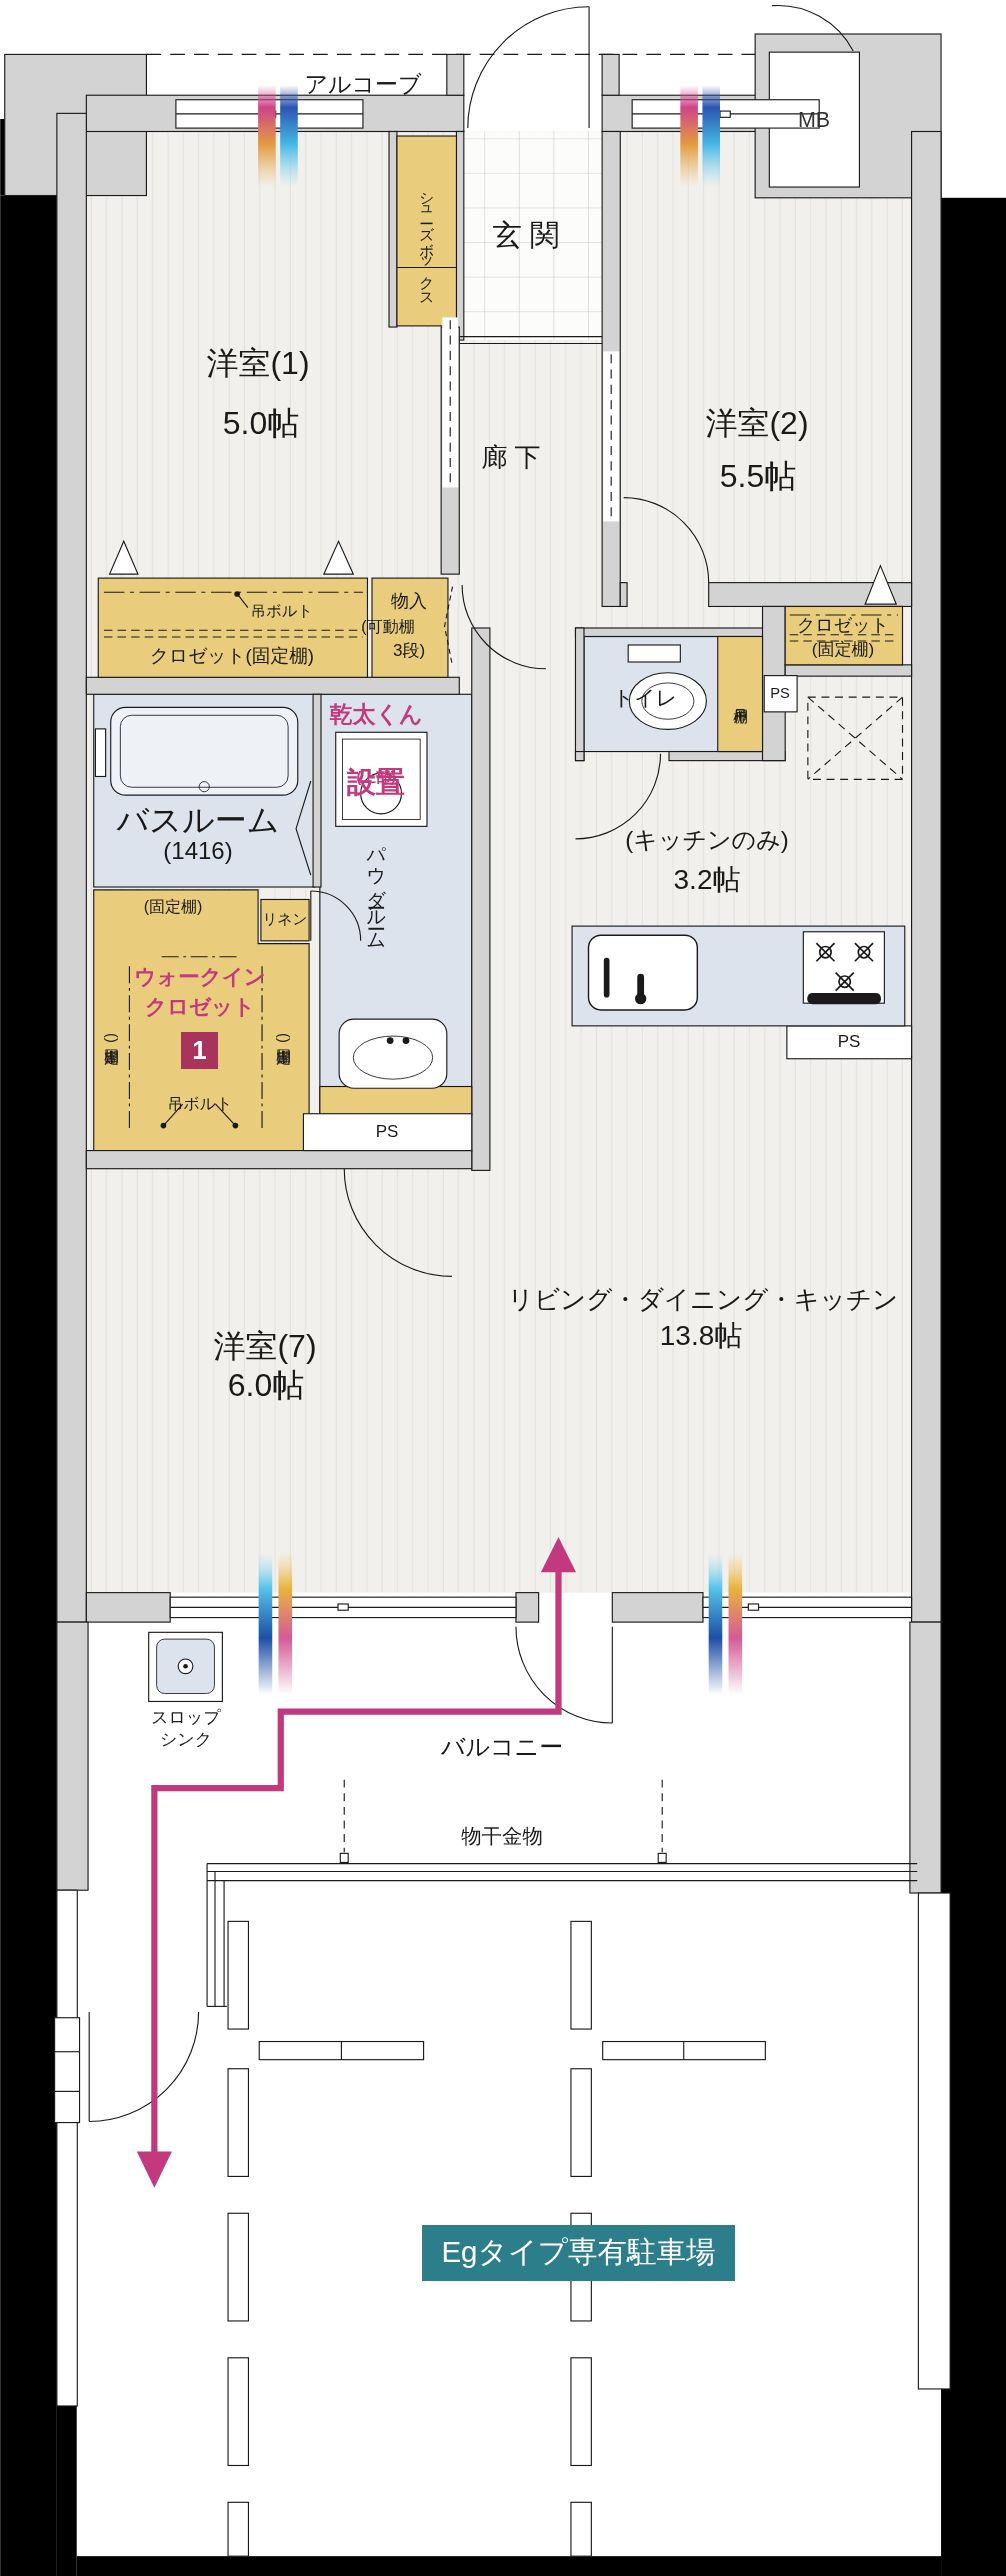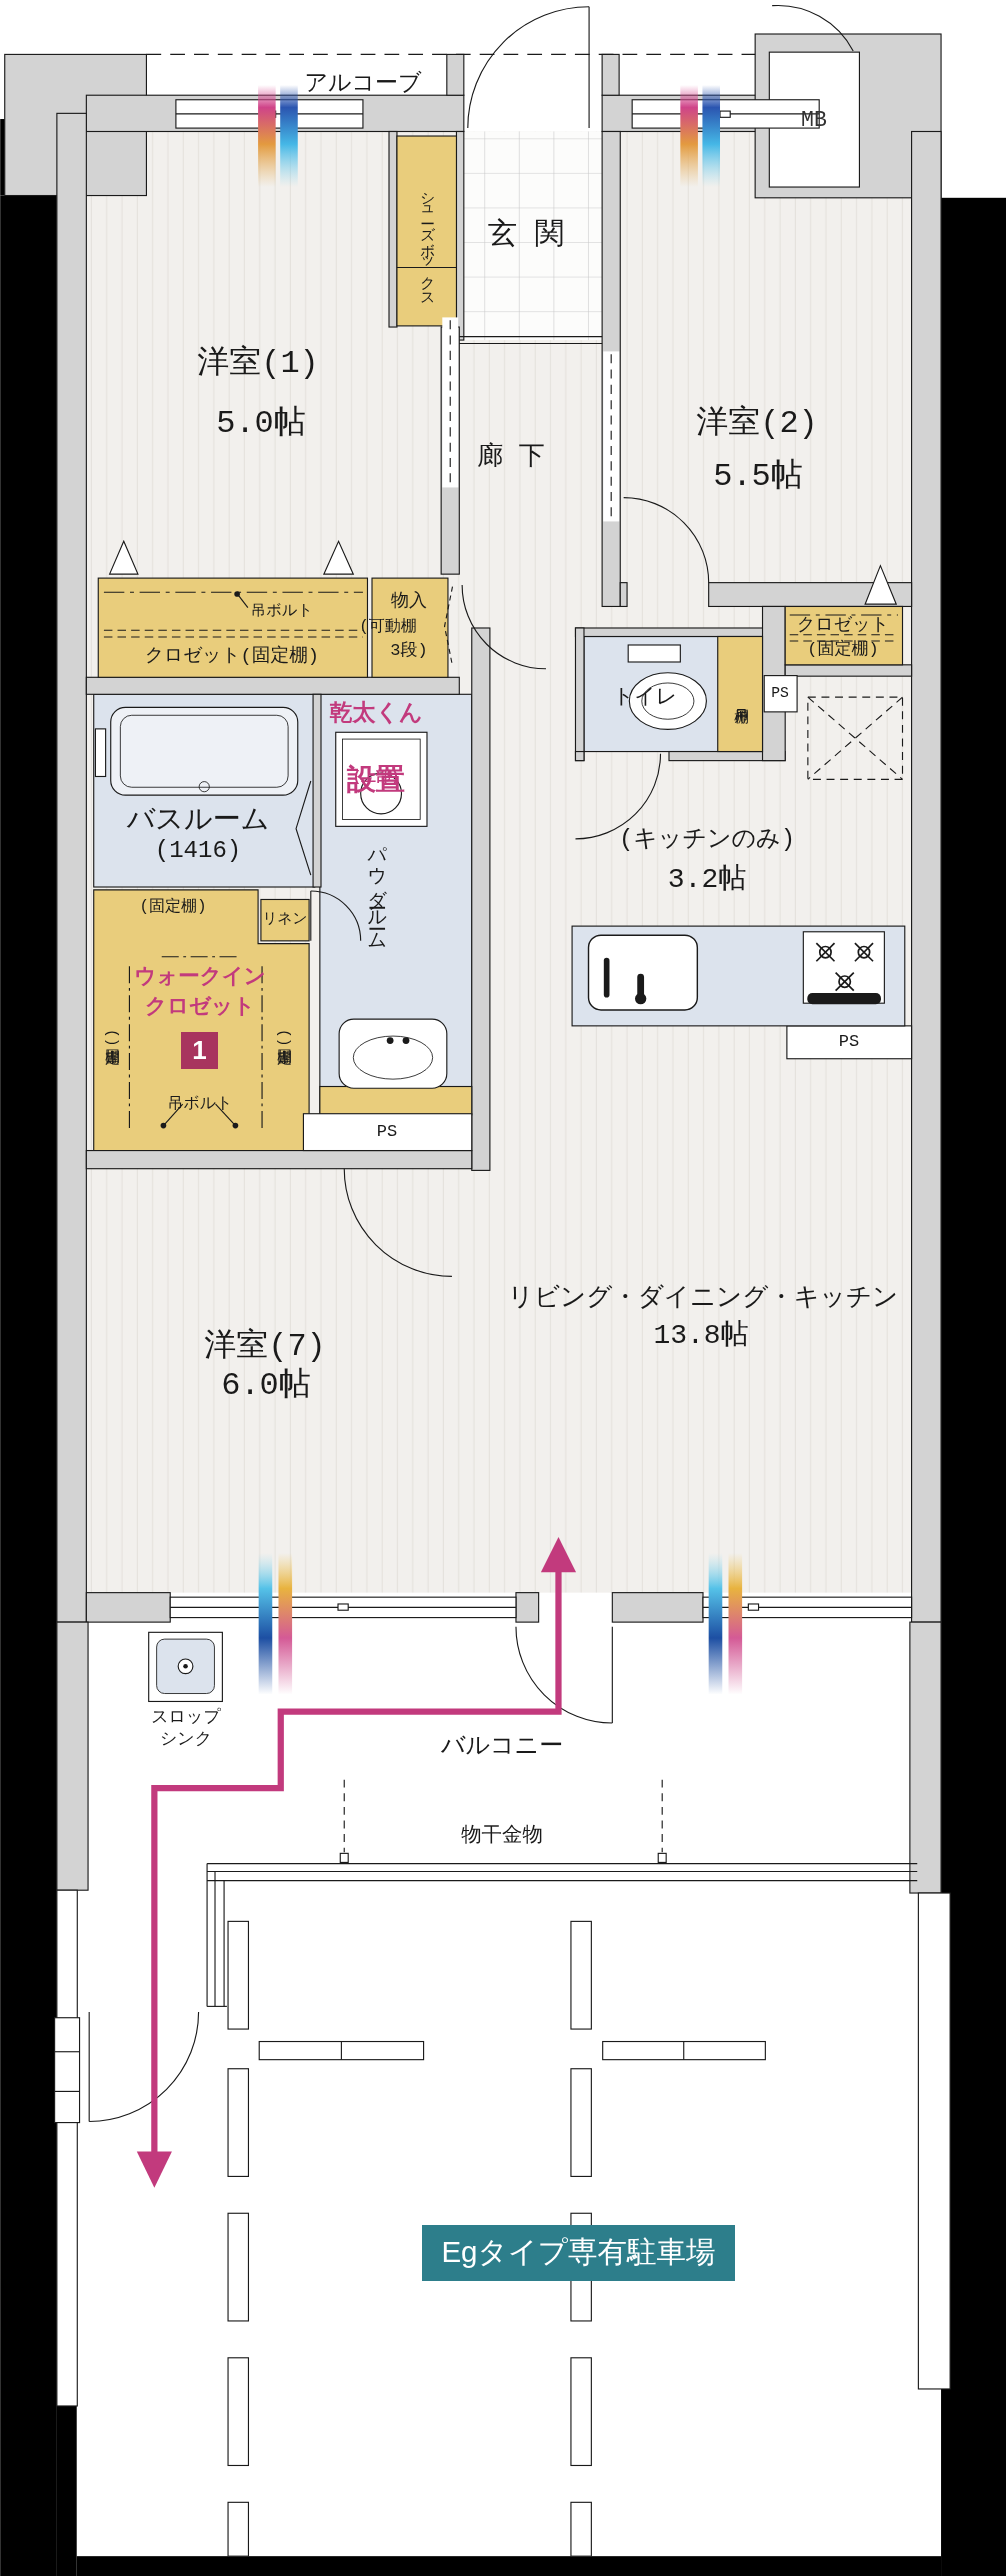--- a/index.html
+++ b/index.html
@@ -10,21 +10,21 @@
   #plan{position:relative;width:1007px;height:2576px;background:#fff;overflow:hidden;
         font-family:"Liberation Sans",sans-serif;}
   #plan svg{position:absolute;left:0;top:0;}
   .wall{fill:var(--wall);stroke:var(--ink);stroke-width:2;}
   .yel{fill:var(--yellow);stroke:var(--ink);stroke-width:2;}
   .blue{fill:var(--blue);stroke:var(--ink);stroke-width:2;}
   .wh{fill:#fff;stroke:var(--ink);stroke-width:2;}
   .ln{stroke:var(--ink);fill:none;stroke-width:2;}
   .blk{fill:#000;stroke:none;}
   .lbl{position:absolute;transform:translate(-50%,-50%);color:var(--ink);
-       white-space:nowrap;line-height:1.18;text-align:center;z-index:5;font-family:Liberation Mono, monospace;}
+       white-space:nowrap;line-height:1.18;text-align:center;z-index:5;}
   .vert{writing-mode:vertical-rl;transform:translate(-50%,0);}
   .mag{color:var(--magenta);font-weight:bold;}
   .badge{position:absolute;left:422px;top:2225px;width:313px;height:56px;background:var(--teal);
          color:#fff;display:flex;align-items:center;justify-content:center;font-size:29.5px;z-index:6;}
   .numbox{position:absolute;left:181px;top:1032px;width:37px;height:37px;background:var(--red_box);
           color:#fff;display:flex;align-items:center;justify-content:center;font-size:26px;font-weight:bold;z-index:6;}
 </style>
 </head>
 <body>
 
@@ -320,21 +320,21 @@
 <div class="lbl" style="left:645px;top:698px;font-size:21px;">トイレ</div>
 <div class="lbl vert" style="left:740px;top:652px;height:91px;font-size:14.7px;">吊戸棚</div>
 <div class="lbl" style="left:843px;top:626px;font-size:18px;">クロゼット</div>
 <div class="lbl" style="left:843px;top:650px;font-size:17px;">(固定棚)</div>
 <div class="lbl" style="left:780px;top:694px;font-size:14.7px;">PS</div>
 
 <div class="lbl mag" style="left:376px;top:715px;font-size:23px;">乾太くん</div>
 <div class="lbl mag" style="left:376px;top:782px;font-size:29px;">設置</div>
 <div class="lbl mag" style="left:376px;top:778px;font-size:14.7px;">(上部)</div>
 
-<div class="lbl" style="left:198px;top:821px;font-size:28px;text-align:center;">バスルーム</div>
+<div class="lbl" style="left:198px;top:821px;font-size:32px;text-align:center;">バスルーム</div>
 <div class="lbl" style="left:198px;top:851px;font-size:24px;">(1416)</div>
 <div class="lbl vert" style="left:376px;top:805px;height:164px;font-size:19px;">パウダールーム</div>
 <div class="lbl" style="left:285px;top:920px;font-size:14.7px;">リネン</div>
 
 <div class="lbl" style="left:173px;top:907px;font-size:16px;">(固定棚)</div>
 <div class="lbl vert" style="left:111px;top:995px;height:85px;font-size:14.7px;">(固定棚)</div>
 <div class="lbl vert" style="left:283px;top:995px;height:85px;font-size:14.7px;">(固定棚)</div>
 <div class="lbl mag" style="left:200px;top:978px;font-size:21.5px;">ウォークイン</div>
 <div class="lbl mag" style="left:200px;top:1008px;font-size:21.5px;">クロゼット</div>
 <div class="numbox">1</div>

